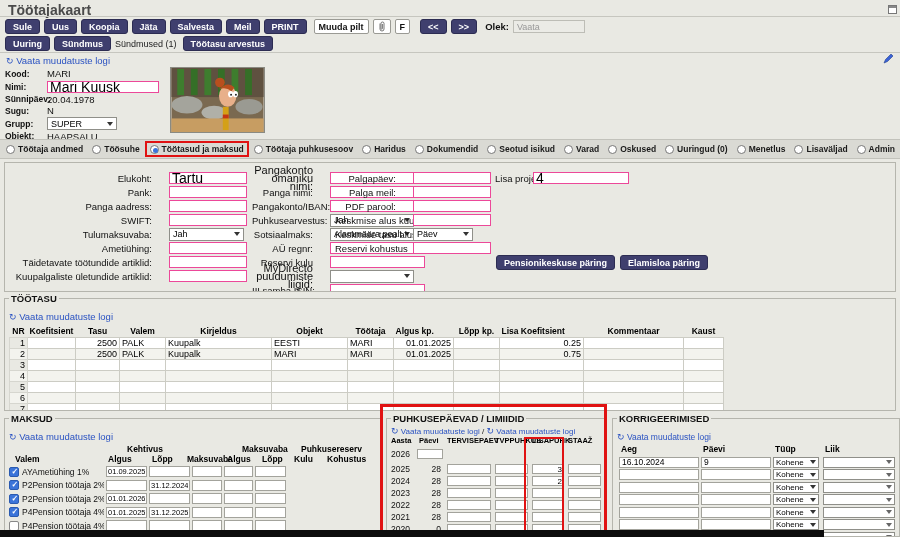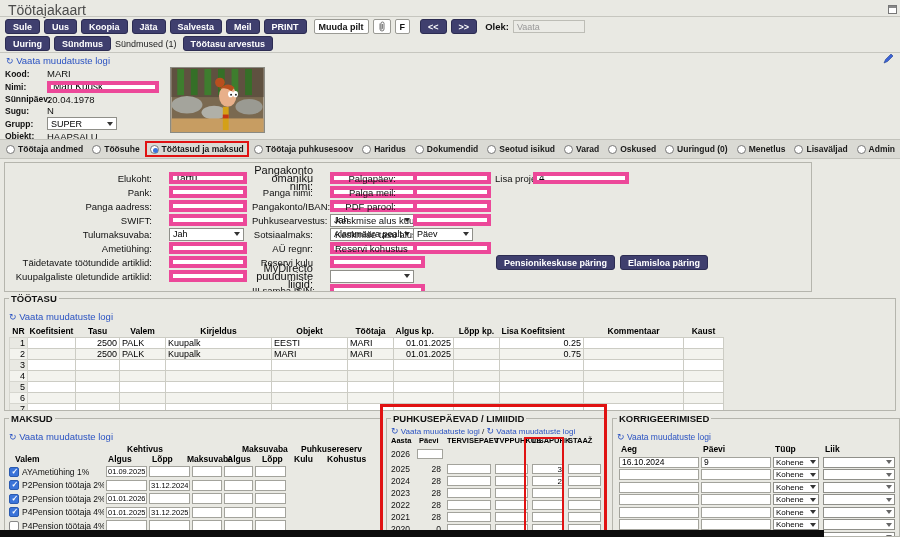--- a/index.html
+++ b/index.html
@@ -2,39 +2,39 @@
 <html><head>
 <meta charset="utf-8">
 <style>
   *{box-sizing:border-box;margin:0;padding:0}
   html,body{width:900px;height:537px}
   body{font-family:"Liberation Sans",sans-serif;background:#e9e9e3;position:relative;overflow:hidden}
   #screen{position:absolute;left:0;top:0;width:900px;height:537px;background:#e9e9e3}
 
   .hline{position:absolute;left:0;width:900px;height:1px;background:#c6c6bf}
 
-  .page-title{position:absolute;left:8px;top:2px;font-size:14px;font-weight:normal;color:#4a4a4a}
+  .page-title{position:absolute;left:8px;top:2px;font-size:14px;font-weight:bold;color:#4a4a4a}
 
   .tb-row{position:absolute;display:flex;align-items:center;gap:4px}
   .btn{display:inline-flex;align-items:center;justify-content:center;background:#3f3f6e;color:#fff;
        font-size:9px;font-weight:bold;border:1px solid #2c2c52;border-radius:3px;padding:0 7px;height:15px;white-space:nowrap;cursor:pointer}
   .btn-light{display:inline-flex;align-items:center;justify-content:center;background:#fff;color:#111;
        font-size:9px;font-weight:bold;border:1px solid #9a9a94;border-radius:2px;padding:0 4px;height:15px;cursor:pointer}
   .olek-label{font-size:9.5px;font-weight:bold;color:#111;margin-left:4px}
   .olek-input{width:72px;height:13px;background:#ebebe6;border:1px solid #bdbdb6;color:#999;font-size:9px;padding:0 3px;display:inline-flex;align-items:center}
   .plain-note{font-size:9px;color:#222}
 
   .loglink{font-size:9.5px;color:#2a52c2;text-decoration:none;cursor:pointer;white-space:nowrap}
   .loglink .refresh{font-size:9px;color:#2a52c2}
 
   
   .fr{display:flex;align-items:center;height:14px}
   .fr .lab{text-align:right;font-size:9.5px;color:#111;padding-right:17px;white-space:nowrap}
   .fr .lab[data-two="1"]{white-space:normal;font-size:11px;line-height:8px}
-  .tin{height:12px;border:4px solid #ec4899;background:#fff;font-size:10px;padding:0 2px;font-family:"Liberation Sans",sans-serif}
+  .tin{height:12px;border:1px solid #ec4899;background:#fff;font-size:14px;padding:0 2px;font-family:"Liberation Sans",sans-serif}
   .tsel{height:13px;border:1px solid #8f8f89;background:#fff;font-size:9px;display:inline-flex;align-items:center;justify-content:space-between;padding:0 3px;cursor:pointer}
   .arr{width:0;height:0;border-left:3px solid transparent;border-right:3px solid transparent;border-top:4px solid #333}
   .c-val{font-size:9.5px;color:#111}
 
   
   .emp{position:absolute;left:5px;top:68px;width:160px}
   .emp .fr{height:11.5px}
   .emp .fr[data-type="select"],.emp .fr[data-type="input"]{height:14px}
   .emp .lab{width:42px;text-align:left;font-weight:bold;font-size:8.5px}
   .emp .c-in{width:112px}
@@ -46,21 +46,21 @@
         display:flex;align-items:center;gap:9px;padding-left:6px;white-space:nowrap;overflow:hidden}
   .tab{display:inline-flex;align-items:center;gap:3px;font-size:8.5px;font-weight:bold;color:#1a1a1a;cursor:pointer}
   .radio{width:9px;height:9px;border:1px solid #777;border-radius:50%;background:#fff;position:relative;flex:none}
   .tab.sel .radio::after{content:"";position:absolute;left:2px;top:2px;width:5px;height:5px;border-radius:50%;background:#3b74d9}
   .tab.sel{border:2px solid #e01212;padding:1px 3px;margin:-3px -4px}
 
   fieldset{position:absolute;border:1px solid #b5b5ad;padding:2px 4px;background:transparent;overflow:hidden}
   legend{font-size:9.5px;font-weight:bold;color:#111;padding:0 2px}
 
   
-  #form-box{left:4px;top:162px;width:808px;height:130px}
+  #form-box{left:4px;top:162px;width:892px;height:130px}
   .fcol{position:absolute;top:8px}
   .fc1{left:2px}  .fc1 .lab{width:162px} .fc1 .c-in{width:78px} .fc1 .c-sel{width:75px}
   .fc2{left:247px}.fc2 .lab{width:78px}  .fc2 .c-in{width:95px} .fc2 .c-sel{width:84px}
   .fc3{left:330px}.fc3 .lab{width:78px}  .fc3 .c-in{width:78px} .fc3 .c-sel{width:60px}
   .fc4{left:490px}.fc4 .lab{width:38px}  .fc4 .c-in{width:96px}
   .form-btns{position:absolute;left:491px;top:92px;display:flex;gap:5px}
 
   
   #tootasu-box{left:4px;top:293px;width:892px;height:118px}
   .ttab{border-collapse:collapse;table-layout:fixed;width:714px;margin-top:1px}

